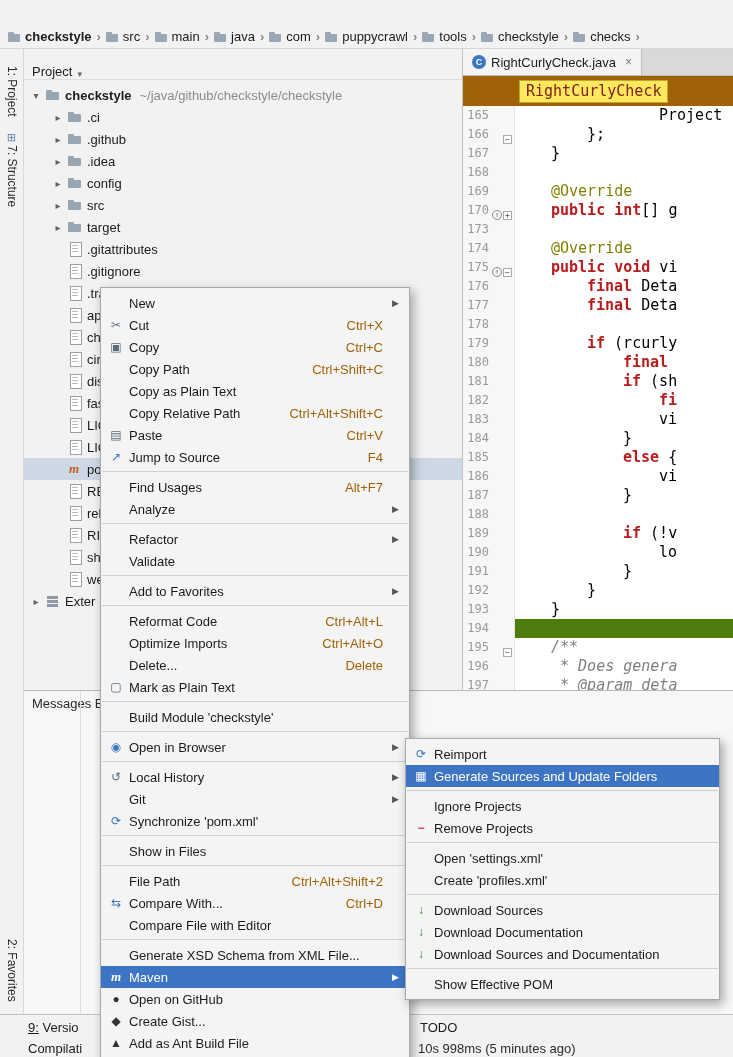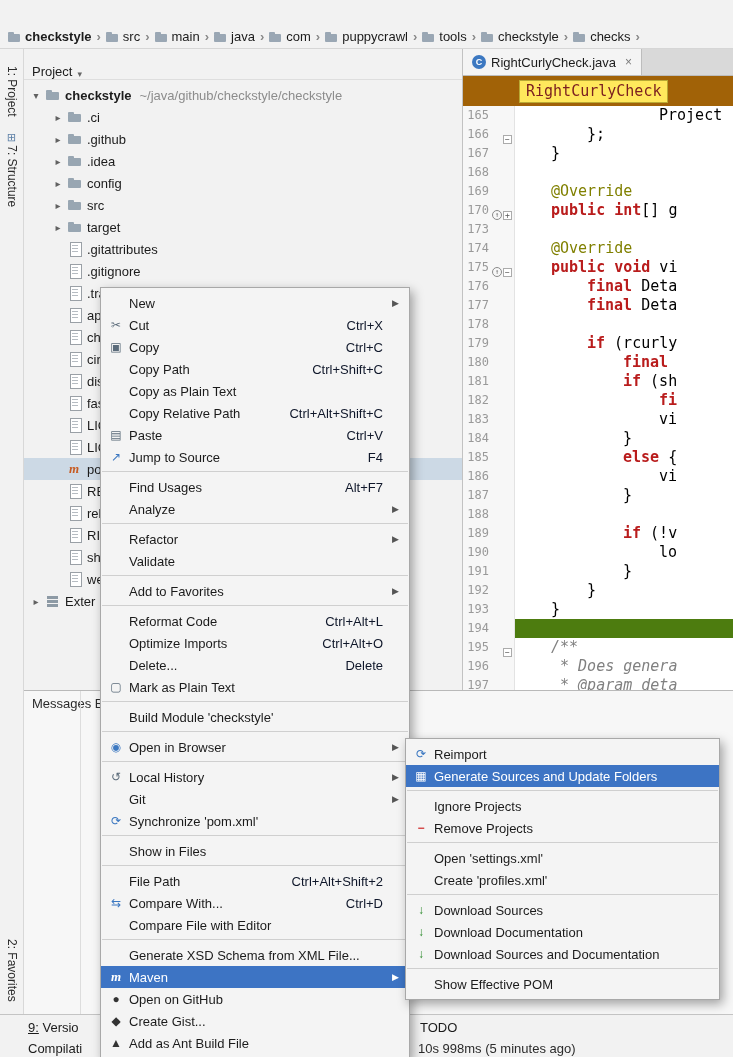--- a/index.html
+++ b/index.html
@@ -103,21 +103,21 @@
 
   
   .menu{position:absolute;background:#f4f4f4;border:1px solid #a8a8a8;box-shadow:3px 4px 10px rgba(0,0,0,.35);padding:4px 0}
   #ctxmenu{left:100px;top:287px;width:310px;z-index:10}
   #mavenmenu{left:405px;top:738px;width:315px;z-index:11}
   .mi{height:22px;display:flex;align-items:center;padding:0 10px 0 6px;white-space:nowrap}
   .mic{width:18px;flex:none;text-align:center;margin-right:4px;font-size:12px;color:#5b6b7a}
   .mic.b{color:#3c78c1}.mic.g{color:#2e8b2e}.mic.r{color:#d23b3b;font-weight:bold}.mic.dk{color:#333}.mic.w{color:#fff}
   .mic.mvn{color:#d2622a;font:bold italic 13px "Liberation Serif",serif}
   .ml{flex:1}
-  .msc{color:#0f172a;margin-left:24px}
+  .msc{color:#a16207;margin-left:24px}
   .mar{width:10px;flex:none;text-align:right;font-size:9px;color:#555;margin-left:6px}
   .mi.sel{background:#3d74c4;color:#fff}
   .mi.sel .msc,.mi.sel .mar,.mi.sel .mic{color:#fff}
   .msep{height:1px;background:#cfcfcf;margin:3px 1px 4px}
 
   
   .ann-num{position:absolute;z-index:40;color:#e81c1c;font:bold 25px "Liberation Serif",serif}
   .a1{left:30px;top:446px}
   .a2{left:79px;top:950px}
   .a3{left:690px;top:755px}

